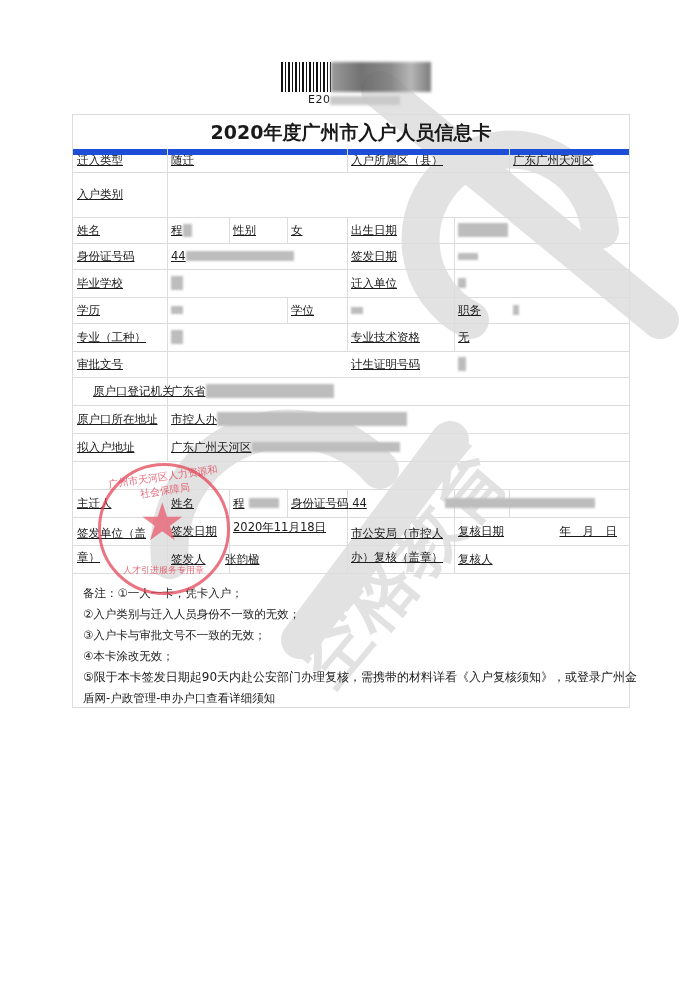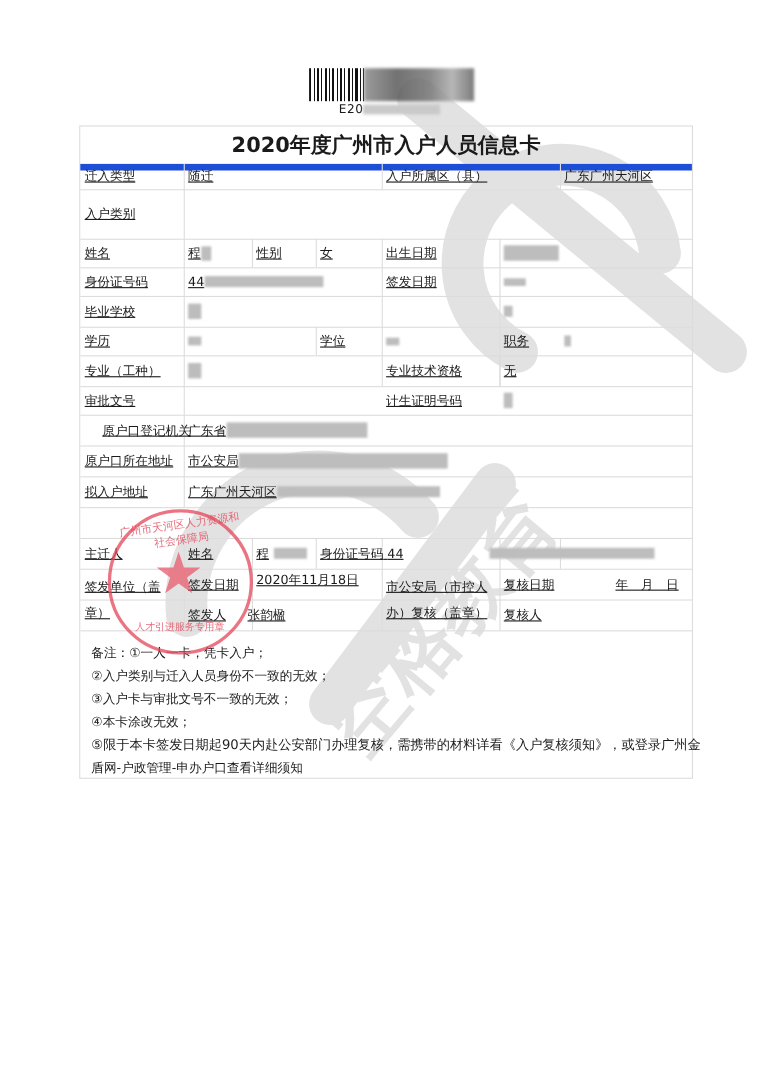--- a/index.html
+++ b/index.html
@@ -111,20 +111,21 @@
     </div>
   <div class="cell" style="left:274px;top:128px;width:107px;height:26px">签发日期</div>
   <div class="cell" style="left:381px;top:128px;width:175px;height:26px">
       <span class="blur" style="width:20px;height:7px"></span>
     </div>
 
   <div class="cell" style="left:0;top:154px;width:94px;height:28px">毕业学校</div>
   <div class="cell" style="left:94px;top:154px;width:180px;height:28px">
       <span class="blur" style="width:12px;height:14px"></span>
     </div>
+  <div class="cell" style="left:274px;top:154px;width:107px;height:28px">迁入单位</div>
   <div class="cell" style="left:381px;top:154px;width:175px;height:28px">
       <span class="blur" style="width:8px;height:10px"></span>
     </div>
 
   <div class="cell" style="left:0;top:182px;width:94px;height:26px">学历</div>
   <div class="cell" style="left:94px;top:182px;width:120px;height:26px">
       <span class="blur" style="width:12px;height:8px"></span>
     </div>
   <div class="cell" style="left:214px;top:182px;width:60px;height:26px">学位</div>
   <div class="cell" style="left:274px;top:182px;width:107px;height:26px">
@@ -149,21 +150,21 @@
     </div>
 
   <div class="cell" style="left:16px;top:262px;width:94px;height:28px">原户口登记机关</div>
   <div class="cell" style="left:94px;top:262px;width:462px;height:28px">
       <span>广东省</span>
       <span class="blur" style="width:128px;height:14px"></span>
     </div>
 
   <div class="cell" style="left:0;top:290px;width:94px;height:28px">原户口所在地址</div>
   <div class="cell" style="left:94px;top:290px;width:462px;height:28px">
-      <span>市公安局</span>
+      <span>市控人办</span>
       <span class="blur" style="width:190px;height:14px"></span>
     </div>
 
   <div class="cell" style="left:0;top:318px;width:94px;height:28px">拟入户地址</div>
   <div class="cell" style="left:94px;top:318px;width:462px;height:28px">
       <span>广东广州天河区</span>
       <span class="blur" style="width:148px"></span>
     </div>
 
   <div class="cell" style="left:0;top:374px;width:94px;height:28px">主迁人</div>

